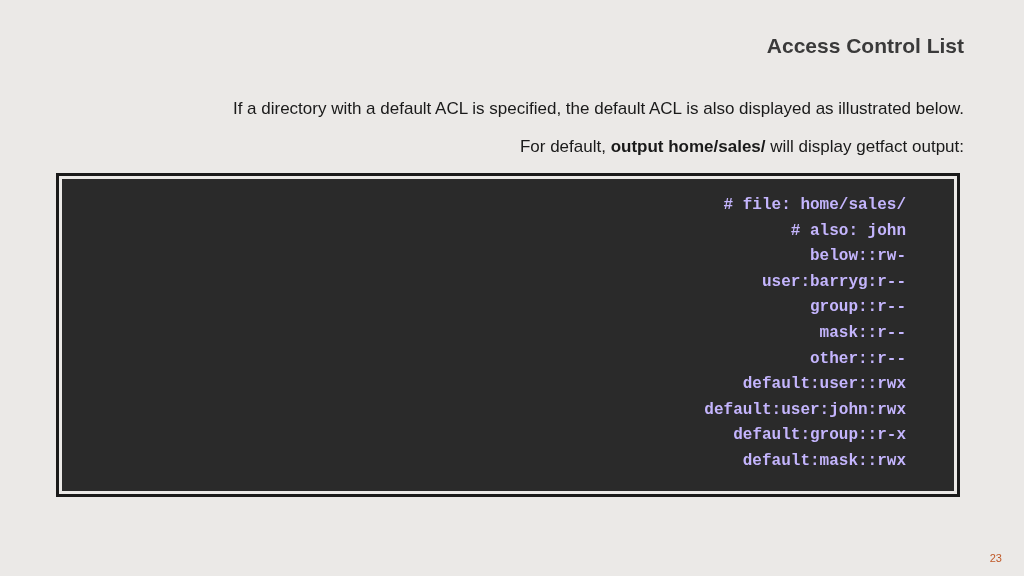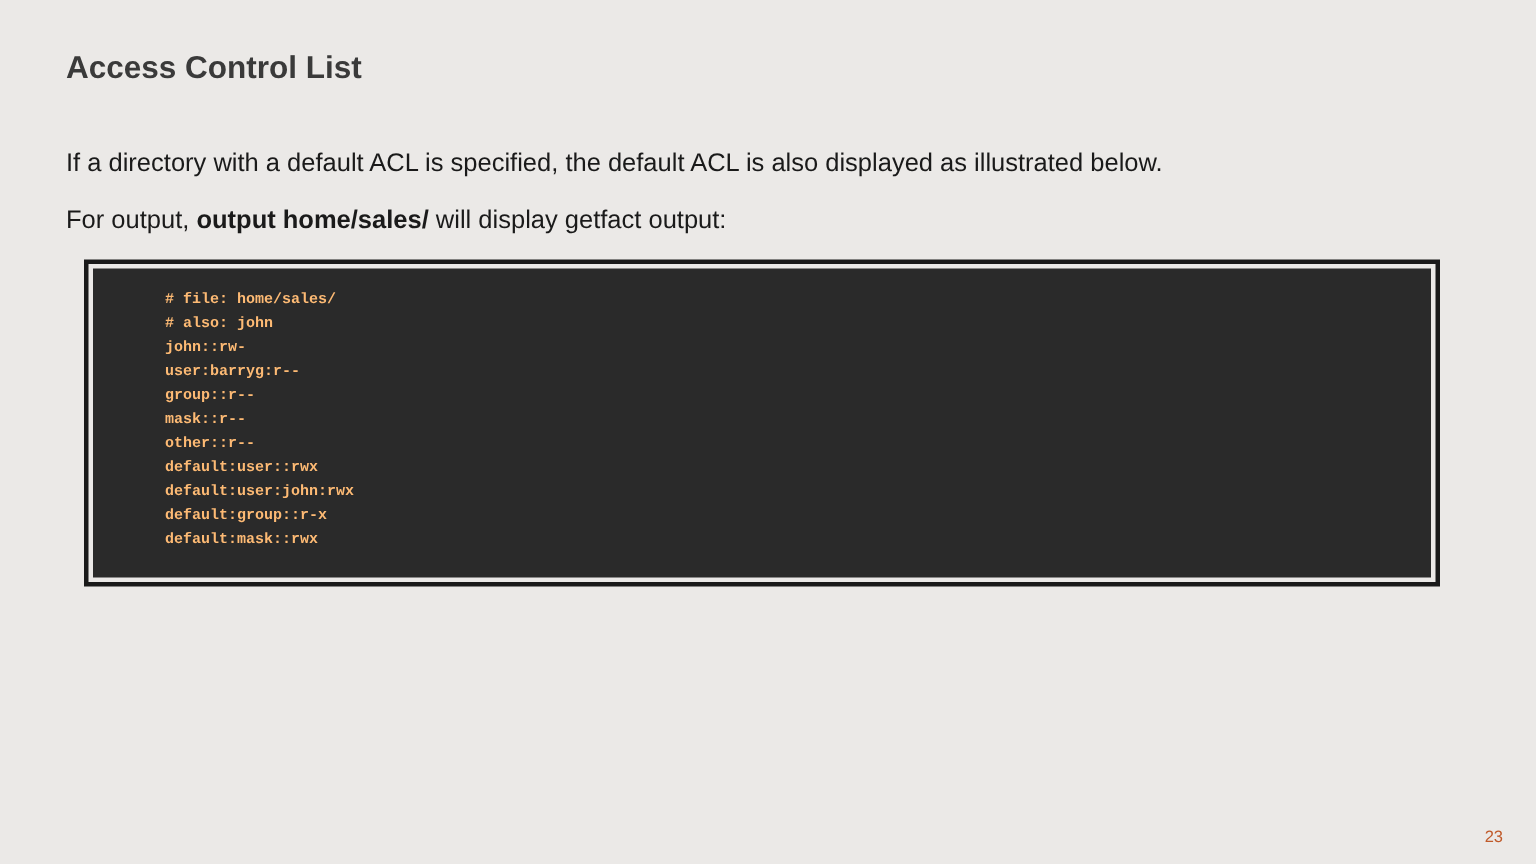--- a/index.html
+++ b/index.html
@@ -10,20 +10,21 @@
     body {
       width: 1024px;
       height: 576px;
       background: #ebe9e7;
       font-family: Arial, Helvetica, sans-serif;
       position: relative;
       overflow: hidden;
     }
     .slide {
       padding: 34px 60px 20px 44px;
+      text-align: right;
     }
     .title {
       font-size: 21px;
       font-weight: bold;
       color: #3a3a3a;
       margin-bottom: 38px;
     }
     .body-text p {
       font-size: 17px;
       color: #1a1a1a;
@@ -41,23 +42,23 @@
       border: 3px solid #1a1a1a;
       padding: 3px;
       background: #ebe9e7;
     }
     .terminal-inner {
       background: #2a2a2a;
       padding: 14px 48px 16px 48px;
     }
     .terminal-line {
       font-family: "Courier New", Courier, monospace;
-      font-size: 10px;
+      font-size: 16px;
       font-weight: bold;
-      color: #fdba74;
+      color: #c4b5fd;
       line-height: 1.6;
       white-space: pre;
     }
     .page-number {
       position: absolute;
       bottom: 12px;
       right: 22px;
       font-size: 11px;
       color: #c05a2a;
       font-family: Arial, sans-serif;
@@ -66,29 +67,29 @@
   </style>
 </head>
 <body>
 
 <div class="slide">
   <h1 class="title">Access Control List</h1>
 
   <div class="body-text">
     <p>If a directory with a default ACL is specified, the default ACL is also displayed as illustrated below.</p>
     <p>
-      <span>For output, </span><span class="bold">output home/sales/</span><span>  will display getfact output:</span>
+      <span>For default, </span><span class="bold">output home/sales/</span><span>  will display getfact output:</span>
     </p>
   </div>
 
   <div class="terminal">
     <div class="terminal-inner">
       <div class="terminal-line"># file: home/sales/</div>
       <div class="terminal-line"># also: john</div>
-      <div class="terminal-line">john::rw-</div>
+      <div class="terminal-line">below::rw-</div>
       <div class="terminal-line">user:barryg:r--</div>
       <div class="terminal-line">group::r--</div>
       <div class="terminal-line">mask::r--</div>
       <div class="terminal-line">other::r--</div>
       <div class="terminal-line">default:user::rwx</div>
       <div class="terminal-line">default:user:john:rwx</div>
       <div class="terminal-line">default:group::r-x</div>
       <div class="terminal-line">default:mask::rwx</div>
     </div>
   </div>

